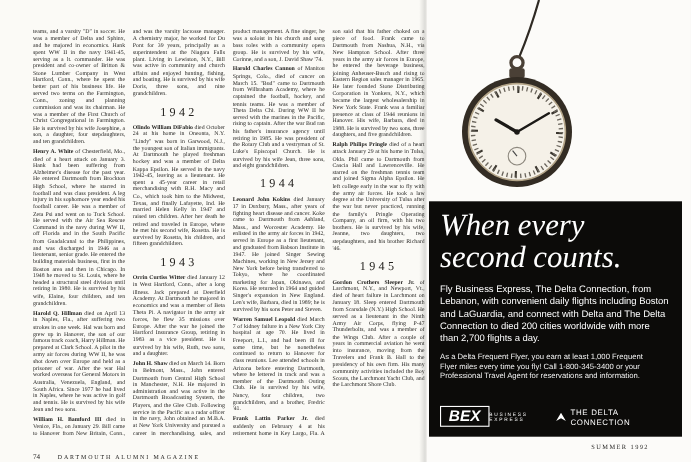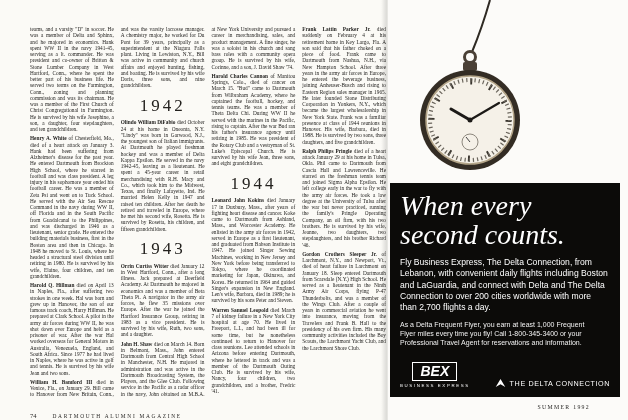--- a/index.html
+++ b/index.html
@@ -10,21 +10,21 @@
   .page.right{left:388px;width:240px;background:#fcfbf9;}
   .gutter{position:absolute;left:381px;top:0;width:12px;height:420px;
     background:linear-gradient(to right,rgba(0,0,0,0),rgba(0,0,0,0.12) 45%,rgba(0,0,0,0.03) 65%,rgba(0,0,0,0));}
 
   
   .obit-flow{position:absolute;left:30px;top:26px;width:356px;height:374px;
     columns:4;column-gap:7px;column-fill:auto;overflow:hidden;
     font-size:5.3px;line-height:1.18;text-align:justify;color:#1d1c1a;hyphens:auto;}
   .obit-flow p{margin:0 0 3px 0;}
   .obit-name{font-weight:700;}
-  .year-heading{font-weight:400;font-size:17px;line-height:1.05;letter-spacing:3px;
+  .year-heading{font-weight:400;font-size:11px;line-height:1.05;letter-spacing:3px;
     text-align:center;margin:8px 0 5px 0;color:#23211e;break-after:avoid;}
 
   
   .footer{position:absolute;top:404px;color:#2a2927;}
   .footer-left{left:30px;}
   .pagenum{font-size:6.5px;margin-right:12px;}
   .mag{font-size:5.4px;letter-spacing:1.7px;}
   .footer-right{right:38px;font-size:5.8px;letter-spacing:1.3px;}
 
   
@@ -33,21 +33,21 @@
     background:#0c0b09;color:#fff;padding:8px 10px;box-sizing:border-box;}
   .ad-headline{margin:0;font-family:"Liberation Serif",serif;font-style:italic;
     font-weight:400;font-size:28px;line-height:29px;color:#ffffff;}
   .hl{display:block;}
   .ad-body{font-family:"Liberation Sans",sans-serif;font-size:8.6px;line-height:1.32;
     margin:8px 2px 0 0;color:#ffffff;max-width:208px;}
   .ad-body strong{font-weight:400;}
   .ad-body.small{font-size:7px;line-height:1.3;margin-top:6px;max-width:198px;color:#f2f2f2;}
   .ad-logos{position:absolute;left:10px;right:10px;bottom:9px;
     display:flex;justify-content:space-between;align-items:flex-end;}
-  .bex{display:flex;flex-direction:column;align-items:center;}
+  .bex{display:flex;flex-direction:row;align-items:center;}
   .bex-mark{border:1.5px solid #fff;padding:0 7px;font-family:"Liberation Sans",sans-serif;
     font-style:italic;font-weight:700;font-size:14px;line-height:1.25;color:#fff;}
   .bex-sub{margin-top:2px;font-family:"Liberation Sans",sans-serif;font-size:4.4px;
     letter-spacing:1.6px;color:#fff;}
   .delta{display:flex;align-items:center;gap:4px;}
   .delta-widget{width:11px;height:9px;}
   .delta-text{font-family:"Liberation Sans",sans-serif;font-weight:400;font-size:7.2px;
     letter-spacing:0.6px;color:#fff;}
 </style>
 </head>
@@ -65,20 +65,21 @@
         <p class="obit-text"><strong class="obit-name">Olindo William DiFabio</strong> died October 24 at his home in Oneonta, N.Y. "Lindy" was born in Garwood, N.J., the youngest son of Italian immigrants. At Dartmouth he played freshman hockey and was a member of Delta Kappa Epsilon. He served in the navy 1942-45, leaving as a lieutenant. He spent a 45-year career in retail merchandising with R.H. Macy and Co., which took him to the Midwest, Texas, and finally Lafayette, Ind. He married Helen Kelly in 1947 and raised ten children. After her death he retired and traveled in Europe, where he met his second wife, Rosetta. He is survived by Rosetta, his children, and fifteen grandchildren.</p>
         <h2 class="year-heading">1943</h2>
         <p class="obit-text"><strong class="obit-name">Orrin Curtiss Witter</strong> died January 12 in West Hartford, Conn., after a long illness. Jack prepared at Deerfield Academy. At Dartmouth he majored in economics and was a member of Beta Theta Pi. A navigator in the army air forces, he flew 35 missions over Europe. After the war he joined the Hartford Insurance Group, retiring in 1983 as a vice president. He is survived by his wife, Ruth, two sons, and a daughter.</p>
         <p class="obit-text"><strong class="obit-name">John H. Shaw</strong> died on March 14. Born in Belmont, Mass., John entered Dartmouth from Central High School in Manchester, N.H. He majored in administration and was active in the Dartmouth Broadcasting System, the Players, and the Glee Club. Following service in the Pacific as a radar officer in the navy, John obtained an M.B.A. at New York University and pursued a career in merchandising, sales, and product management. A fine singer, he was a soloist in his church and sang bass roles with a community opera group. He is survived by his wife, Corinne, and a son, J. David Shaw '74.</p>
         <p class="obit-text"><strong class="obit-name">Harold Charles Cannon</strong> of Manitou Springs, Colo., died of cancer on March 15. "Bud" came to Dartmouth from Wilbraham Academy, where he captained the football, hockey, and tennis teams. He was a member of Theta Delta Chi. During WW II he served with the marines in the Pacific, rising to captain. After the war Bud ran his father's insurance agency until retiring in 1985. He was president of the Rotary Club and a vestryman of St. Luke's Episcopal Church. He is survived by his wife Jean, three sons, and eight grandchildren.</p>
         <h2 class="year-heading">1944</h2>
         <p class="obit-text"><strong class="obit-name">Leonard John Kokins</strong> died January 17 in Duxbury, Mass., after years of fighting heart disease and cancer. Koke came to Dartmouth from Ashland, Mass., and Worcester Academy. He enlisted in the army air forces in 1942, served in Europe as a first lieutenant, and graduated from Babson Institute in 1947. He joined Singer Sewing Machines, working in New Jersey and New York before being transferred to Tokyo, where he coordinated marketing for Japan, Okinawa, and Korea. He returned in 1964 and guided Singer's expansion in New England. Len's wife, Barbara, died in 1989; he is survived by his sons Peter and Steven.</p>
         <p class="obit-text"><strong class="obit-name">Warren Samuel Leopold</strong> died March 7 of kidney failure in a New York City hospital at age 70. He lived in Freeport, L.I., and had been ill for some time, but he nonetheless continued to return to Hanover for class reunions. Lee attended schools in Arizona before entering Dartmouth, where he lettered in track and was a member of the Dartmouth Outing Club. He is survived by his wife, Nancy, four children, two grandchildren, and a brother, Fredric '41.</p>
         <p class="obit-text"><strong class="obit-name">Frank Lattin Parker Jr.</strong> died suddenly on February 4 at his retirement home in Key Largo, Fla. A son said that his father choked on a piece of food. Frank came to Dartmouth from Nashua, N.H., via New Hampton School. After three years in the army air forces in Europe, he entered the beverage business, joining Anheuser-Busch and rising to Eastern Region sales manager in 1965. He later founded Stone Distributing Corporation in Yonkers, N.Y., which became the largest wholesalership in New York State. Frank was a familiar presence at class of 1944 reunions in Hanover. His wife, Barbara, died in 1988. He is survived by two sons, three daughters, and five grandchildren.</p>
         <p class="obit-text"><strong class="obit-name">Ralph Philips Pringle</strong> died of a heart attack January 29 at his home in Tulsa, Okla. Phil came to Dartmouth from Cascia Hall and Lawrenceville. He starred on the freshman tennis team and joined Sigma Alpha Epsilon. He left college early in the war to fly with the army air forces. He took a law degree at the University of Tulsa after the war but never practiced, running the family's Pringle Operating Company, an oil firm, with his two brothers. He is survived by his wife, Jeanne, two daughters, two stepdaughters, and his brother Richard '46.</p>
+        <h2 class="year-heading">1945</h2>
         <p class="obit-text"><strong class="obit-name">Gordon Crothers Sleeper Jr.</strong> of Larchmont, N.Y., and Newport, Vt., died of heart failure in Larchmont on January 18. Sleep entered Dartmouth from Scarsdale (N.Y.) High School. He served as a lieutenant in the Ninth Army Air Corps, flying P-47 Thunderbolts, and was a member of the Wings Club. After a couple of years in commercial aviation he went into insurance, moving from the Travelers and Frank B. Hall to the presidency of his own firm. His many community activities included the Boy Scouts, the Larchmont Yacht Club, and the Larchmont Shore Club.</p>
       </div>
     <div class="footer footer-left">
       <span class="pagenum">74</span>
       <span class="mag">DARTMOUTH ALUMNI MAGAZINE</span>
     </div>
   </section>
 
   <div class="gutter"></div>
 
@@ -98,21 +99,21 @@
       <line x1="68" y1="120" x2="49" y2="109" stroke="#1c1a17" stroke-width="3" stroke-linecap="round"></line>
       <line x1="68" y1="120" x2="97" y2="103" stroke="#1c1a17" stroke-width="2.2" stroke-linecap="round"></line>
       <circle cx="68" cy="120" r="2.5" fill="#1c1a17"></circle>
     </svg>
 
     <div class="ad-panel">
       <h1 class="ad-headline">
         <span class="hl">When every</span>
         <span class="hl">second counts.</span>
       </h1>
-      <p class="ad-body" id="ad-body-1"><span>Fly Business Express, The Delta Connection, from Lebanon, with convenient daily flights including </span><strong>Boston and LaGuardia</strong><span>, and connect with </span><strong>Delta and The Delta Connection</strong><span> to over </span><strong>200 cities</strong><span> worldwide with more than </span><strong>2,700 flights a day.</strong></p>
+      <p class="ad-body" id="ad-body-1"><span>Fly Business Express, The Delta Connection, from Lebanon, with convenient daily flights including </span><strong>Boston and LaGuardia</strong><span>, and connect with </span><strong>Delta and The Delta Connection</strong><span> to died </span><strong>200 cities</strong><span> worldwide with more than </span><strong>2,700 flights a day.</strong></p>
       <p class="ad-body small" id="ad-body-2"><span>As a Delta Frequent Flyer, you earn at least 1,000 Frequent Flyer miles every time you fly! Call </span><strong>1-800-345-3400</strong><span> or your Professional Travel Agent for reservations and information.</span></p>
 
       <div class="ad-logos">
         <div class="bex">
           <span class="bex-mark">BEX</span>
           <span class="bex-sub">BUSINESS EXPRESS</span>
         </div>
         <div class="delta">
           <svg class="delta-widget" viewBox="0 0 12 10" aria-hidden="true">
             <path d="M6 0 L11.3 9 L6 5.8 L0.7 9 Z" fill="#ffffff"></path>

